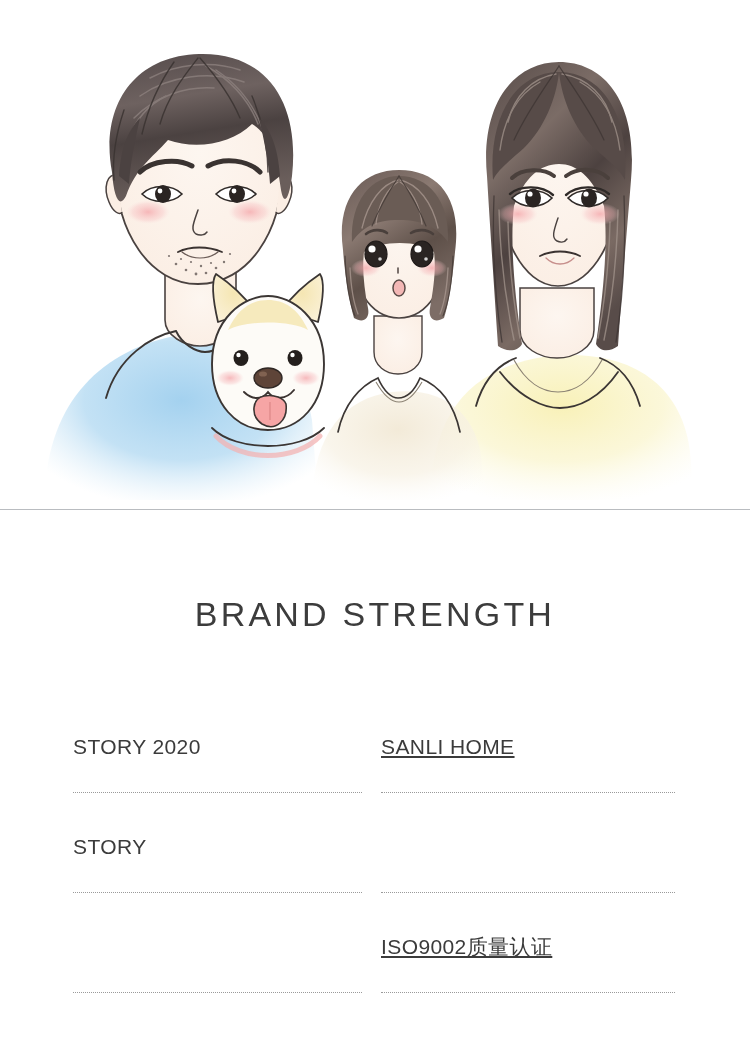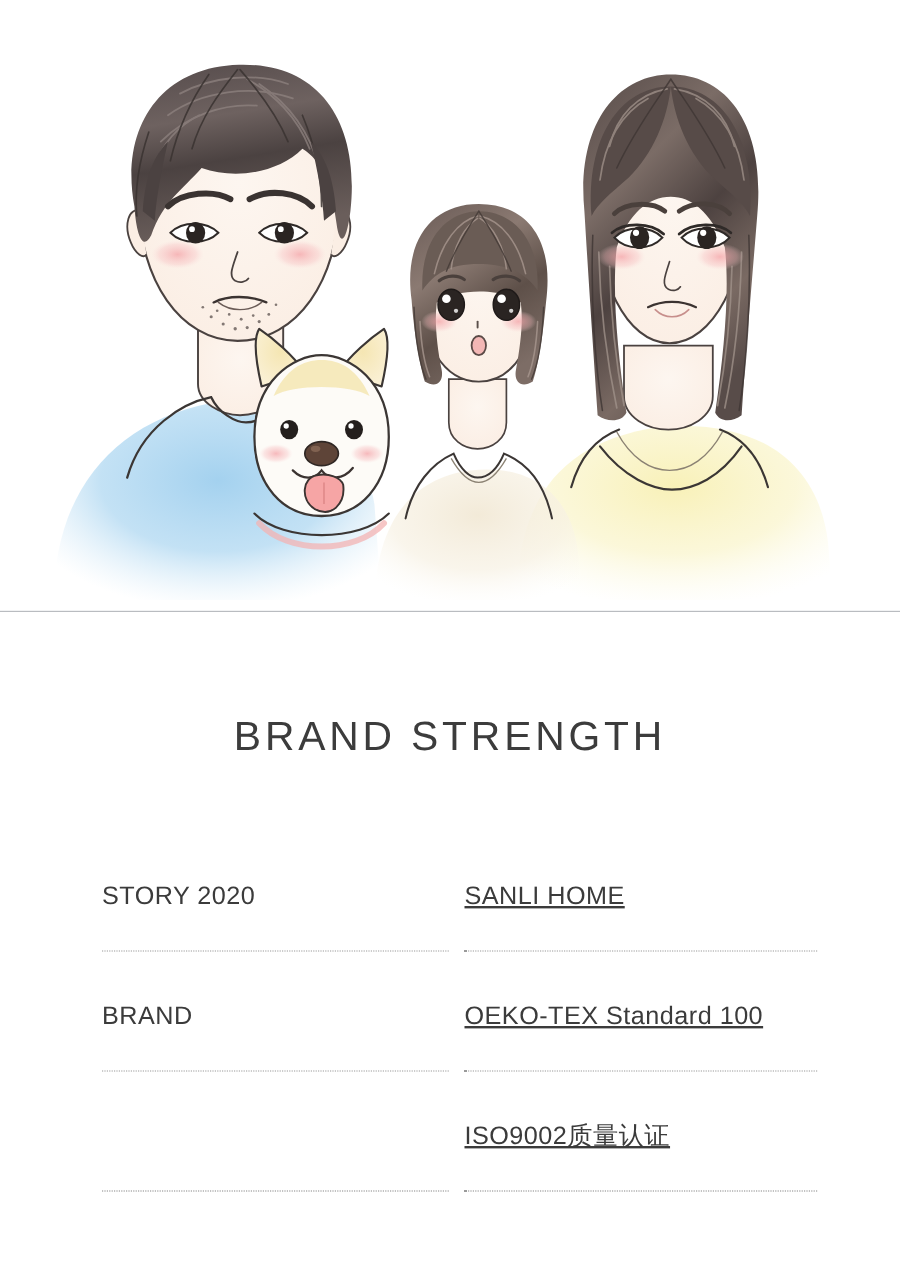--- a/index.html
+++ b/index.html
@@ -74,21 +74,21 @@
   }
   .spec-row {
     display: flex;
     width: 100%;
     height: 100px;
   }
   .spec-cell {
     position: relative;
     box-sizing: border-box;
   }
-  .spec-cell.col-left  { width: 299px; padding-right: 10px; margin-left: 12px; }
+  .spec-cell.col-left  { width: 299px; padding-right: 10px; }
   .spec-cell.col-right { width: 305px; padding-left: 9px; }
   .spec-cell .cell-text {
     position: absolute;
     left: 0;
     top: 18px;
     font-size: 21px;
     color: #3b3b3b;
     letter-spacing: 0.4px;
     white-space: nowrap;
     line-height: 26px;
@@ -381,25 +381,24 @@
         <span class="cell-rule"></span>
       </div>
       <div class="spec-cell col-right">
         <span class="cell-text">SANLI HOME</span>
         <span class="cell-rule"></span>
       </div>
     </div>
 
     <div class="spec-row">
       <div class="spec-cell col-left">
-        <span class="cell-text">BRAND</span>
+        <span class="cell-text">STORY</span>
         <span class="cell-rule"></span>
       </div>
       <div class="spec-cell col-right">
-        <span class="cell-text">OEKO-TEX Standard 100</span>
         <span class="cell-rule"></span>
       </div>
     </div>
 
     <div class="spec-row">
       <div class="spec-cell col-left">
         <span class="cell-rule"></span>
       </div>
       <div class="spec-cell col-right">
         <span class="cell-text">ISO9002质量认证</span>

